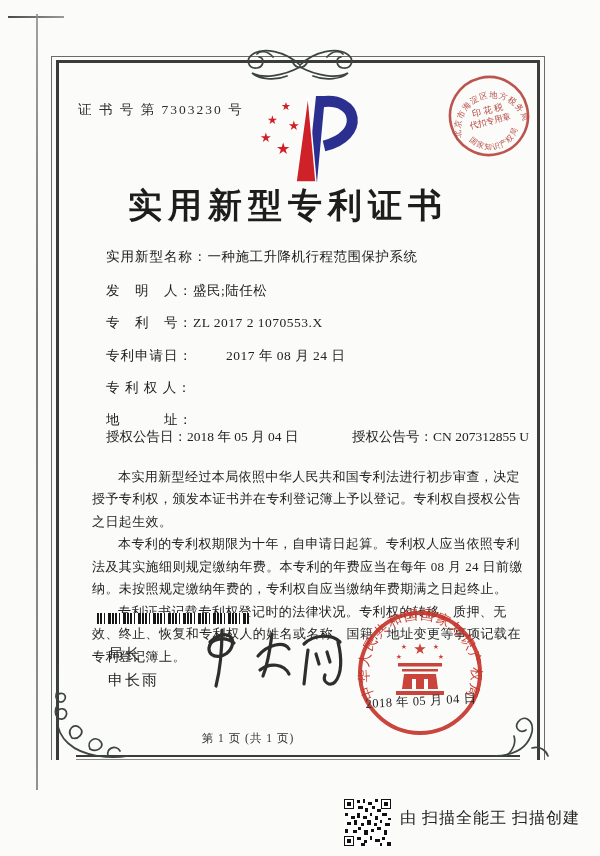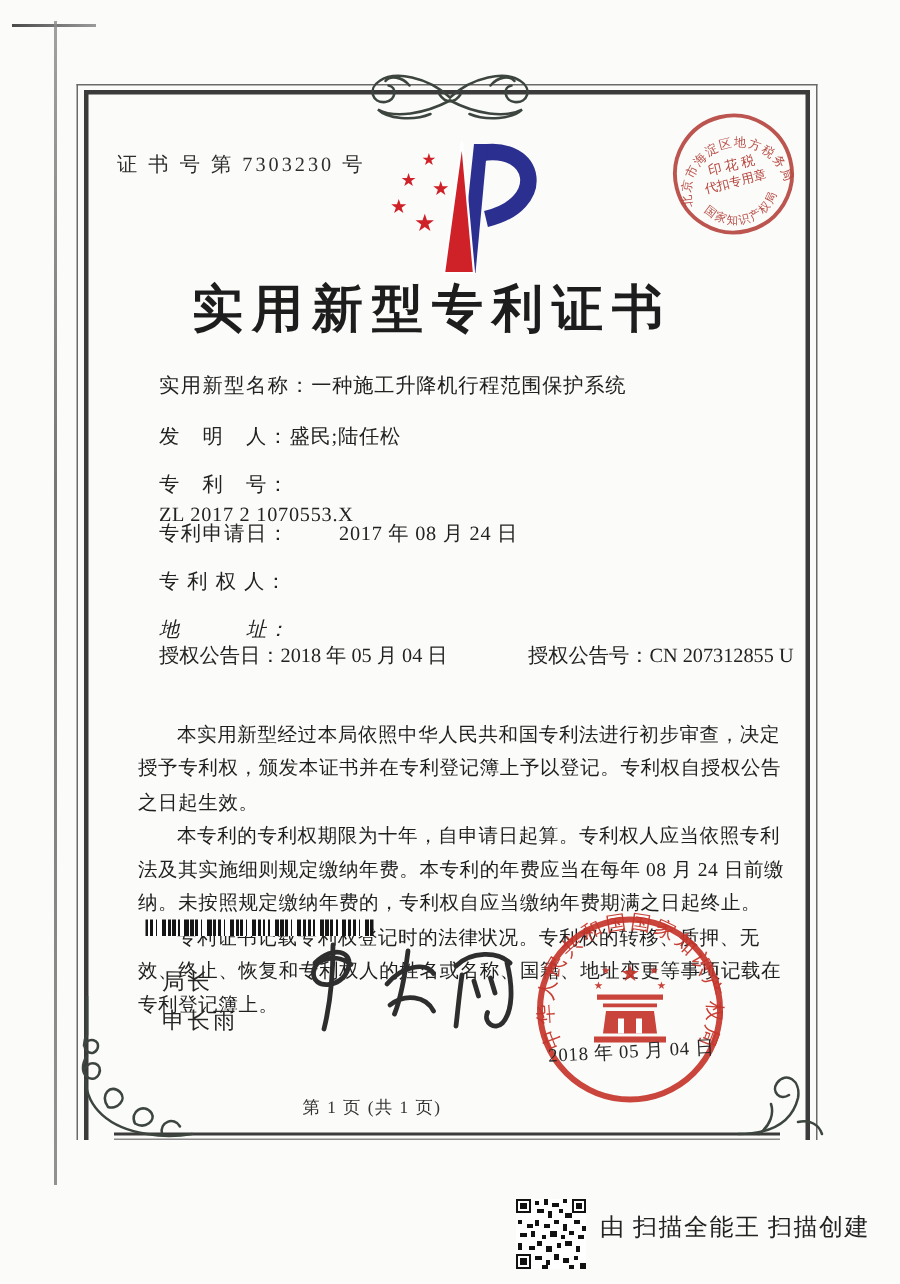--- a/index.html
+++ b/index.html
@@ -32,25 +32,25 @@
   .logo-box{left:238px;top:92px;width:124px;height:94px;}
   .title{
     left:0;top:183px;width:576px;text-align:center;
     font-size:34px;font-weight:700;letter-spacing:6px;color:#1d1d1d;
   }
   
   .fields{left:106px;top:247px;width:416px;font-size:13.5px;line-height:1.5;color:#222;}
   .row{position:absolute;left:0;width:416px;display:flex;}
   .row .lab{white-space:pre;flex:none;letter-spacing:1px;}
   .row .val{flex:1;letter-spacing:.5px;}
-  .r0{top:0;} .r1{top:34px;} .r2{top:66px;flex-direction:column;} .r3{top:99px;gap:33px;} .r4{top:131px;} .r5{top:163px;font-style:italic;}
+  .r0{top:0;} .r1{top:34px;} .r2{top:66px;} .r3{top:99px;gap:33px;} .r4{top:131px;} .r5{top:163px;}
   .grant-row{position:absolute;top:180px;left:0;width:416px;}
   .grant-cell2{position:absolute;left:246px;top:0;white-space:nowrap;}
   
-  .paras{left:92px;top:466px;width:432px;font-size:13px;line-height:1.73;color:#1f1f1f;margin-top:13px;}
+  .paras{left:92px;top:466px;width:432px;font-size:13px;line-height:1.73;color:#1f1f1f;}
   .paras p{margin:0;text-indent:2em;letter-spacing:.4px;}
   
   .barcode{left:97px;top:613px;width:152px;height:11px;
     background:repeating-linear-gradient(90deg,#161616 0 2px,#fff 2px 3px,#161616 3px 5px,#fff 5px 7px,#161616 7px 8px,#fff 8px 11px,#161616 11px 14px,#fff 14px 15px);}
   .officer-title{left:108px;top:645px;font-size:15px;letter-spacing:2px;}
   .officer-name{left:108px;top:671px;font-size:15px;letter-spacing:2px;}
   .sig-box{left:192px;top:626px;width:170px;height:74px;}
   .sig-box path{stroke:#2e2e2e;stroke-width:3.2;fill:none;stroke-linecap:round;}
   .seal-box{left:354px;top:607px;width:132px;height:132px;}
   .seal-date{left:348px;top:693px;width:146px;text-align:center;font-size:12.5px;

